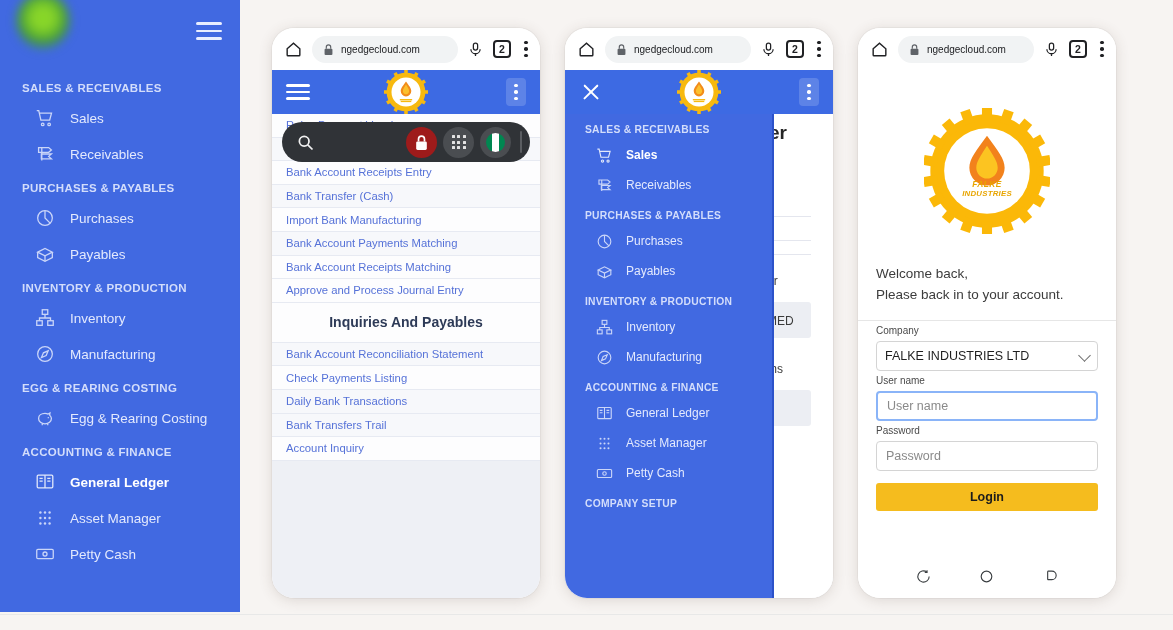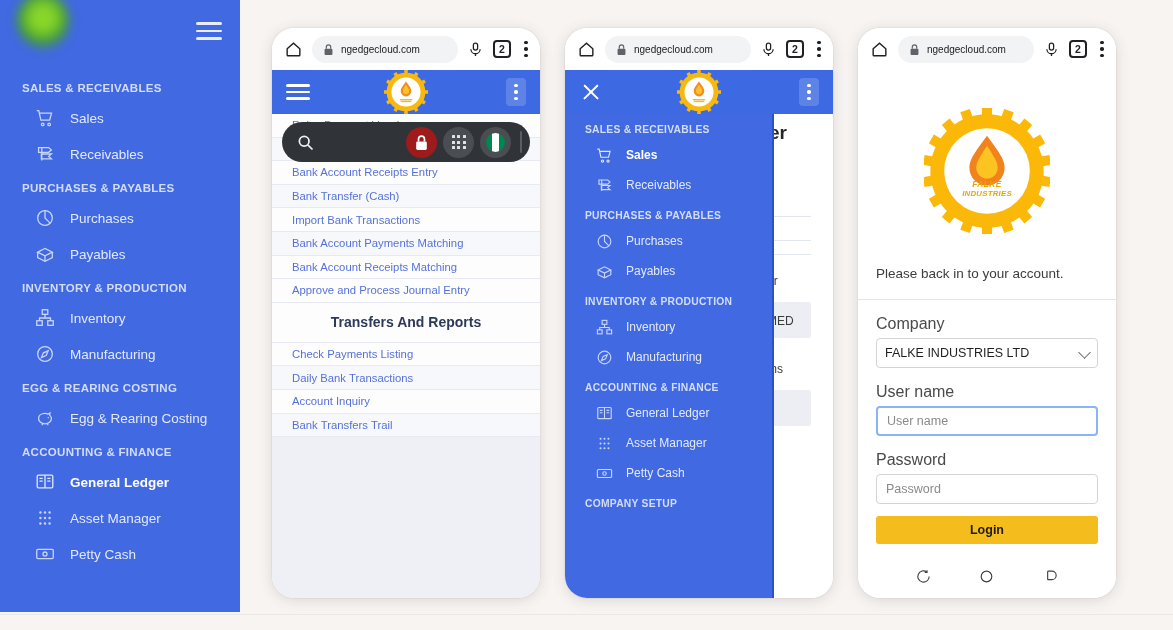--- a/index.html
+++ b/index.html
@@ -116,21 +116,21 @@
     transform: translate(-50%,-50%);
     width: 44px; height: 44px;
   }
   .gearlogo svg { width: 44px; height: 44px; display: block; }
 
   
   .p1body { height: 484px; background: #eef0f5; position: relative; overflow: hidden; }
   .menu-list { background: #fff; }
   .mrow {
     height: 23.6px; border-bottom: 1px solid #e7eaf2;
-    display: flex; align-items: center; padding-left: 20px;
+    display: flex; align-items: center; padding-left: 14px;
     font-size: 11.3px; color: #5672d8; background: #fdfdfe;
   }
   .mrow.alt { background: #f7f8fb; }
   .mhead {
     height: 40px; display: flex; align-items: center; justify-content: center;
     font-size: 14px; font-weight: bold; color: #2d3a57;
     background: #fdfdfe; border-bottom: 1px solid #e7eaf2;
   }
   .floatbar {
     position: absolute; left: 10px; top: 8px; right: 10px; height: 40px;
@@ -178,21 +178,21 @@
   .ditem.active { color: #fff; font-weight: bold; }
   .dico { width: 19px; height: 19px; flex: 0 0 19px; opacity: 0.85; }
   .dico svg { width: 19px; height: 19px; display: block; }
 
   
   .p3body { height: 484px; background: #fff; position: relative; overflow: hidden; padding: 0 18px; }
   .bigLogo { margin: 38px auto 0; width: 126px; height: 126px; font-style: italic; }
   .bigLogo svg { width: 126px; height: 126px; display: block; }
   .welcome { margin-top: 30px; font-size: 13.5px; color: #3c3c3c; line-height: 1.55; }
   .divider { margin-top: 14px; height: 1px; background: #e6e6e6; margin-left: -18px; margin-right: -18px; }
-  .flabel { font-size: 16px; color: #4a4a4a; margin-top: 15px; margin-bottom: 5px; }
+  .flabel { font-size: 10px; color: #4a4a4a; margin-top: 4px; margin-bottom: 5px; }
   .fselect {
     width: 100%; height: 30px; border: 1px solid #d4d4d4; border-radius: 4px;
     background: #fff; font-size: 12.5px; color: #1f1f1f; padding: 0 8px;
     font-family: "Liberation Sans", sans-serif;
     appearance: none; -webkit-appearance: none;
   }
   .selwrap { position: relative; }
   .selwrap .chev {
     position: absolute; right: 9px; top: 10px; width: 9px; height: 9px;
     border-right: 1.6px solid #6b6b6b; border-bottom: 1.6px solid #6b6b6b;
@@ -422,29 +422,30 @@
           <i></i>
           <i></i>
         </span>
     </div>
     <div class="p1body">
       <div class="menu-list" id="p1list">
           <div class="mrow">Raise Payment Voucher</div>
           <div class="mrow alt">Approve/Code/Process Payment Voucher</div>
           <div class="mrow">Bank Account Receipts Entry</div>
           <div class="mrow alt">Bank Transfer (Cash)</div>
-          <div class="mrow">Import Bank Transactions</div>
+          <div class="mrow">Import Bank Manufacturing</div>
           <div class="mrow alt">Bank Account Payments Matching</div>
           <div class="mrow">Bank Account Receipts Matching</div>
           <div class="mrow">Approve and Process Journal Entry</div>
-          <div class="mhead">Transfers And Reports</div>
+          <div class="mhead">Inquiries And Payables</div>
+          <div class="mrow alt">Bank Account Reconciliation Statement</div>
           <div class="mrow">Check Payments Listing</div>
           <div class="mrow alt">Daily Bank Transactions</div>
+          <div class="mrow alt">Bank Transfers Trail</div>
           <div class="mrow">Account Inquiry</div>
-          <div class="mrow alt">Bank Transfers Trail</div>
         </div>
       <div class="floatbar">
         <span class="fb-search">
             <svg viewBox="0 0 24 24" fill="none" stroke="#f0f0f0" stroke-width="2">
               <circle cx="10.5" cy="10.5" r="5.5"></circle>
               <path d="M14.6 14.6L20 20"></path>
             </svg>
           </span>
         <span class="fb-spacer"></span>
         <span class="fb-btn fb-lock">
@@ -718,20 +719,21 @@
             </g>
           </g>
           <circle cx="50" cy="50" r="34" fill="#ffffff"></circle>
           <path d="M50 22c8.5 12 14 18 14 25.5a14 14 0 1 1-28 0C36 40 41.5 34 50 22z" fill="#f2821c"></path>
           <path d="M50 30c5 8 8.5 12.5 8.5 17.5a8.5 8.5 0 1 1-17 0C41.5 42.5 45 38 50 30z" fill="#fcc421"></path>
           <text x="50" y="62.5" text-anchor="middle" font-family="Liberation Sans, sans-serif" font-size="6.6" font-weight="bold" fill="#e8a500" letter-spacing="0.4">FALKE</text>
           <text x="50" y="69.5" text-anchor="middle" font-family="Liberation Sans, sans-serif" font-size="6.2" font-weight="bold" fill="#e8a500" letter-spacing="0.2">INDUSTRIES</text>
         </svg>
       </div>
       <div class="welcome">
+        <div>Welcome back,</div>
         <div>Please back in to your account.</div>
       </div>
       <div class="divider"></div>
       <div class="flabel">Company</div>
       <div class="selwrap">
         <select class="fselect" id="companySelect"><option value="FALKE INDUSTRIES LTD">FALKE INDUSTRIES LTD</option></select>
         <span class="chev"></span>
       </div>
       <div class="flabel">User name</div>
       <input class="finput focused" type="text" id="userInput" placeholder="User name" style="">

